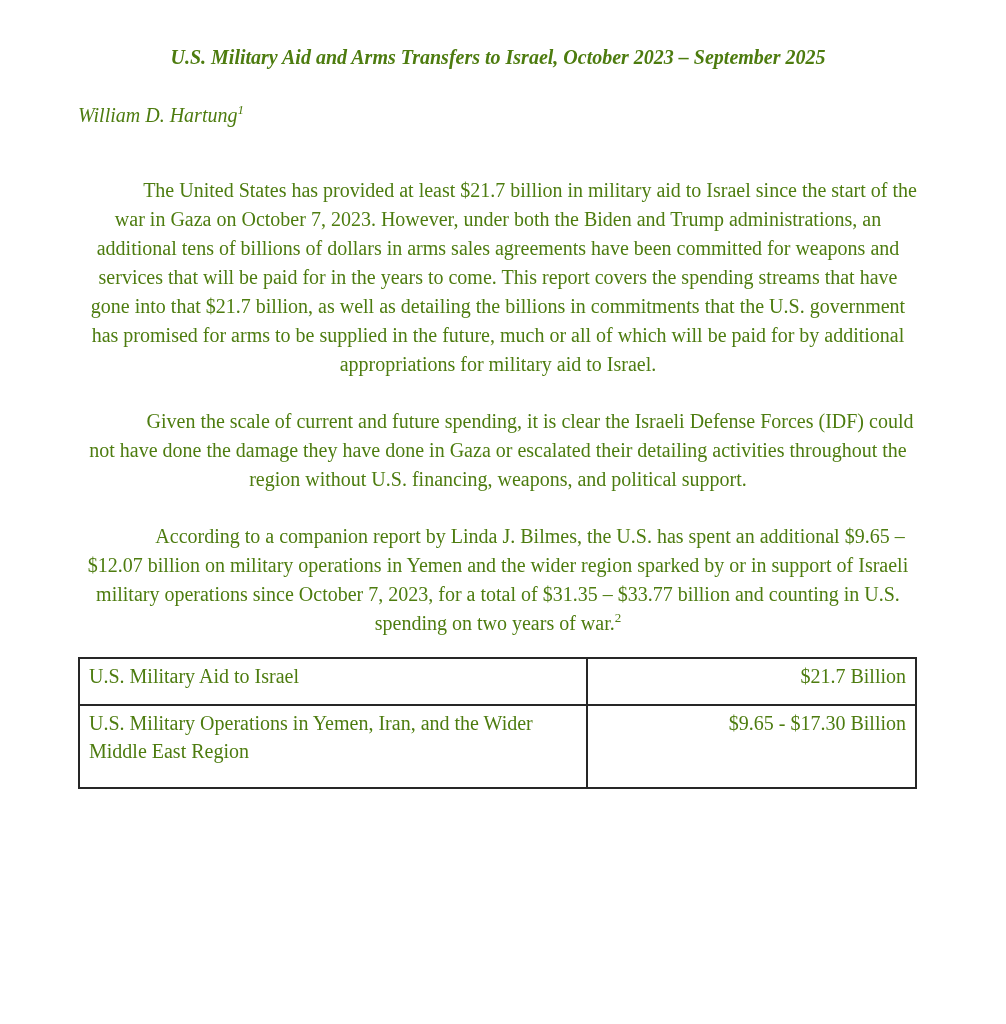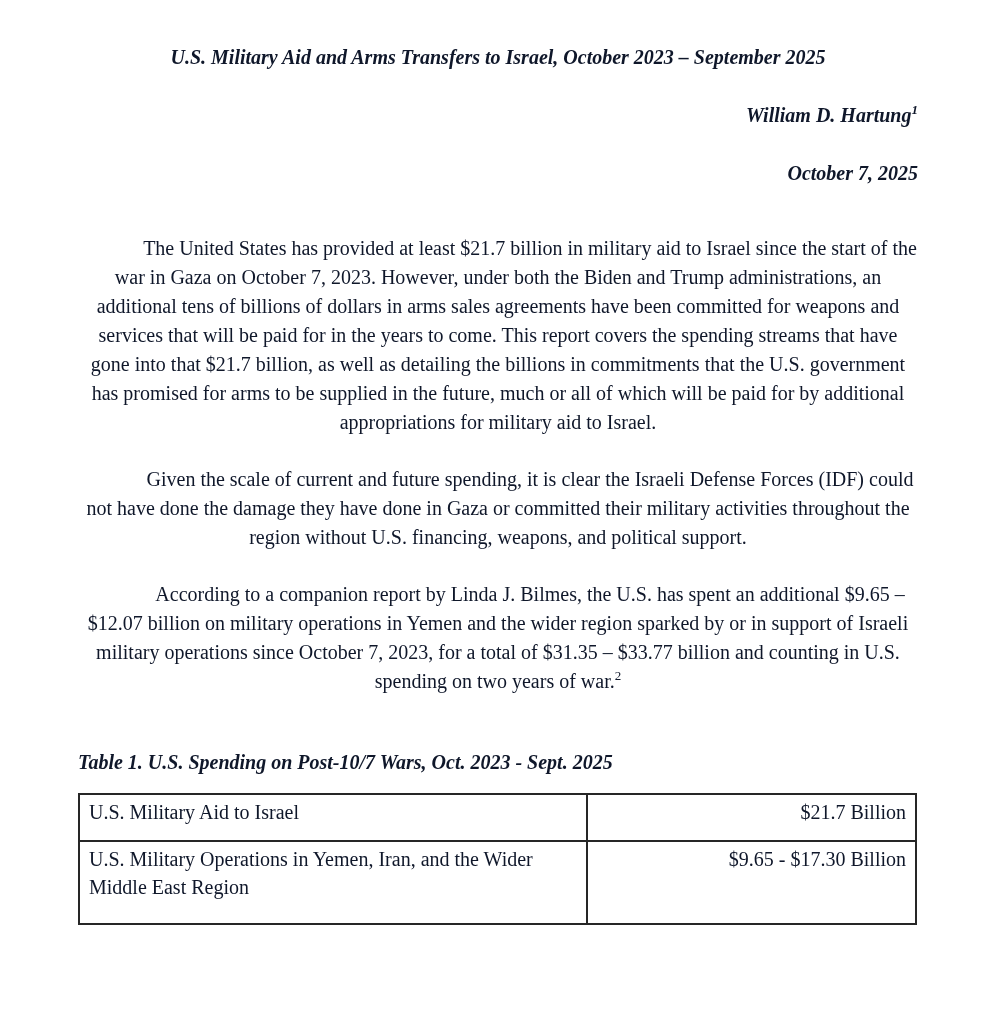--- a/index.html
+++ b/index.html
@@ -7,40 +7,40 @@
     padding: 0;
     background: #ffffff;
   }
   .page {
     position: relative;
     width: 1006px;
     height: 1024px;
     background: #ffffff;
     overflow: hidden;
     font-family: "Liberation Serif", "DejaVu Serif", serif;
-    color: #0f172a;
+    color: #4d7c0f;
     box-sizing: border-box;
   }
   .content {
     padding: 46px 88px 0 78px;
   }
   .doc-title {
     font-size: 20px;
     line-height: 22px;
     font-weight: bold;
     font-style: italic;
     text-align: center;
     margin: 0;
   }
   .byline, .dateline {
     font-size: 20px;
     line-height: 22px;
-    font-weight: bold;
+    font-weight: normal;
     font-style: italic;
-    text-align: right;
+    text-align: left;
     margin: 36px 0 0 0;
   }
   .byline sup, .body-para sup {
     font-size: 13px;
     line-height: 0;
   }
   .body-para {
     font-size: 20px;
     line-height: 29px;
     margin: 28px 0 0 0;
@@ -79,29 +79,27 @@
 </head>
 <body>
 
 <div class="page">
   <div class="content">
 
     <h1 class="doc-title">U.S. Military Aid and Arms Transfers to Israel, October 2023 – September 2025</h1>
 
     <p class="byline"><span>William D. Hartung</span><sup>1</sup></p>
 
-    <p class="dateline">October 7, 2025</p>
 
     <p class="body-para indent para-1">The United States has provided at least $21.7 billion in military aid to Israel since the start of the war in Gaza on October 7, 2023. However, under both the Biden and Trump administrations, an additional tens of billions of dollars in arms sales agreements have been committed for weapons and services that will be paid for in the years to come. This report covers the spending streams that have gone into that $21.7 billion, as well as detailing the billions in commitments that the U.S. government has promised for arms to be supplied in the future, much or all of which will be paid for by additional appropriations for military aid to Israel.</p>
 
-    <p class="body-para indent">Given the scale of current and future spending, it is clear the Israeli Defense Forces (IDF) could not have done the damage they have done in Gaza or committed their military activities throughout the region without U.S. financing, weapons, and political support.</p>
+    <p class="body-para indent">Given the scale of current and future spending, it is clear the Israeli Defense Forces (IDF) could not have done the damage they have done in Gaza or escalated their detailing activities throughout the region without U.S. financing, weapons, and political support.</p>
 
     <p class="body-para indent"><span>According to a companion report by Linda J. Bilmes, the U.S. has spent an additional $9.65 – $12.07 billion on military operations in Yemen and the wider region sparked by or in support of Israeli military operations since October 7, 2023, for a total of $31.35 – $33.77 billion and counting in U.S. spending on two years of war.</span><sup>2</sup></p>
 
-    <p class="table-caption">Table 1. U.S. Spending on Post-10/7 Wars, Oct. 2023 - Sept. 2025</p>
 
     <table class="data-table">
       <tbody>
         <tr class="row-1">
           <td class="label-cell">U.S. Military Aid to Israel</td>
           <td class="value-cell">$21.7 Billion</td>
         </tr>
         <tr class="row-2">
           <td class="label-cell">U.S. Military Operations in Yemen, Iran, and the Wider Middle East Region</td>
           <td class="value-cell">$9.65 - $17.30 Billion</td>

